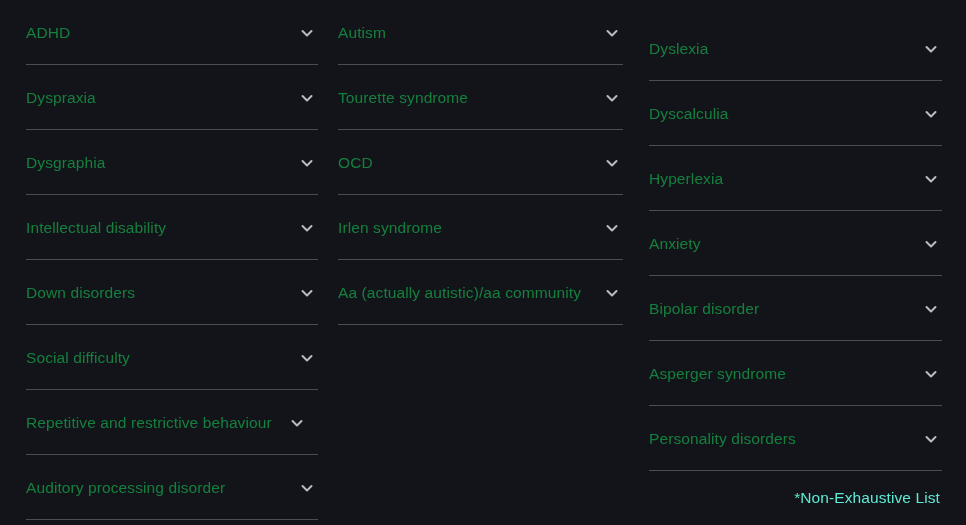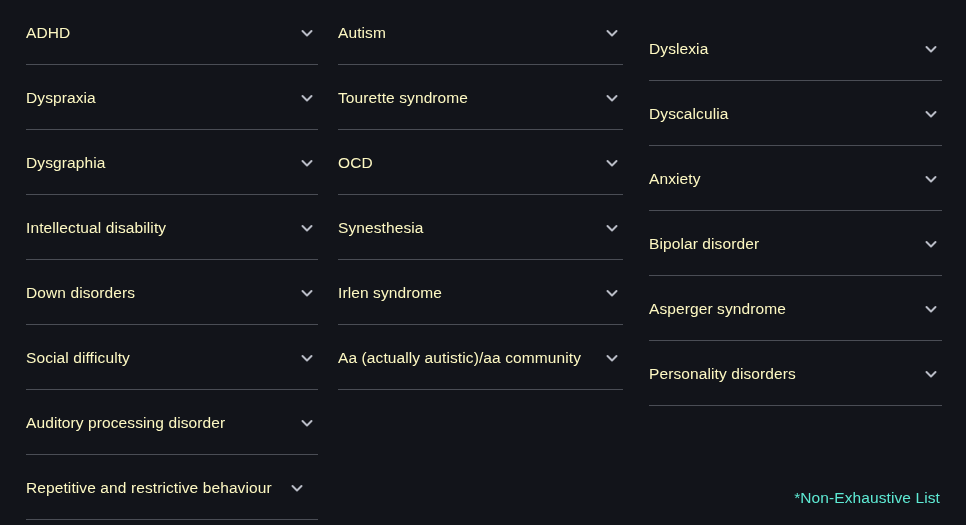--- a/index.html
+++ b/index.html
@@ -64,21 +64,21 @@
   }
 
   .col-1 .accordion-item::after { left: 26px; right: 4px; }
   .col-2 .accordion-item::after { left: 16px; right: 10px; }
   .col-3 .accordion-item::after { left: 16px; right: 24px; }
 
   .item-label {
     font-size: 15.5px;
     font-weight: 400;
     letter-spacing: 0.1px;
-    color: #fef9c3;
+    color: #15803d;
     white-space: nowrap;
     line-height: 1;
   }
 
   .chevron {
     display: inline-flex;
     align-items: center;
     justify-content: center;
     width: 22px;
     height: 22px;
@@ -161,35 +161,35 @@
     </div>
     <div class="accordion-item">
       <span class="item-label">Social difficulty</span>
       <span class="chevron push-right">
         <svg viewBox="0 0 16 16">
             <path d="M3.5 6 L8 10.5 L12.5 6"></path>
           </svg>
       </span>
     </div>
     <div class="accordion-item">
-      <span class="item-label">Auditory processing disorder</span>
-      <span class="chevron push-right">
-        <svg viewBox="0 0 16 16">
-            <path d="M3.5 6 L8 10.5 L12.5 6"></path>
-          </svg>
-      </span>
-    </div>
-    <div class="accordion-item">
       <span class="item-label">Repetitive and restrictive behaviour</span>
       <span class="chevron">
         <svg viewBox="0 0 16 16">
             <path d="M3.5 6 L8 10.5 L12.5 6"></path>
           </svg>
       </span>
     </div>
+    <div class="accordion-item">
+      <span class="item-label">Auditory processing disorder</span>
+      <span class="chevron push-right">
+        <svg viewBox="0 0 16 16">
+            <path d="M3.5 6 L8 10.5 L12.5 6"></path>
+          </svg>
+      </span>
+    </div>
   </div>
 
   <div class="column col-2">
     <div class="accordion-item">
       <span class="item-label">Autism</span>
       <span class="chevron push-right">
         <svg viewBox="0 0 16 16">
             <path d="M3.5 6 L8 10.5 L12.5 6"></path>
           </svg>
       </span>
@@ -204,28 +204,20 @@
     </div>
     <div class="accordion-item">
       <span class="item-label">OCD</span>
       <span class="chevron push-right">
         <svg viewBox="0 0 16 16">
             <path d="M3.5 6 L8 10.5 L12.5 6"></path>
           </svg>
       </span>
     </div>
     <div class="accordion-item">
-      <span class="item-label">Synesthesia</span>
-      <span class="chevron push-right">
-        <svg viewBox="0 0 16 16">
-            <path d="M3.5 6 L8 10.5 L12.5 6"></path>
-          </svg>
-      </span>
-    </div>
-    <div class="accordion-item">
       <span class="item-label">Irlen syndrome</span>
       <span class="chevron push-right">
         <svg viewBox="0 0 16 16">
             <path d="M3.5 6 L8 10.5 L12.5 6"></path>
           </svg>
       </span>
     </div>
     <div class="accordion-item">
       <span class="item-label">Aa (actually autistic)/aa community</span>
       <span class="chevron push-right">
@@ -247,20 +239,28 @@
     </div>
     <div class="accordion-item">
       <span class="item-label">Dyscalculia</span>
       <span class="chevron push-right">
         <svg viewBox="0 0 16 16">
             <path d="M3.5 6 L8 10.5 L12.5 6"></path>
           </svg>
       </span>
     </div>
     <div class="accordion-item">
+      <span class="item-label">Hyperlexia</span>
+      <span class="chevron push-right">
+        <svg viewBox="0 0 16 16">
+            <path d="M3.5 6 L8 10.5 L12.5 6"></path>
+          </svg>
+      </span>
+    </div>
+    <div class="accordion-item">
       <span class="item-label">Anxiety</span>
       <span class="chevron push-right">
         <svg viewBox="0 0 16 16">
             <path d="M3.5 6 L8 10.5 L12.5 6"></path>
           </svg>
       </span>
     </div>
     <div class="accordion-item">
       <span class="item-label">Bipolar disorder</span>
       <span class="chevron push-right">

